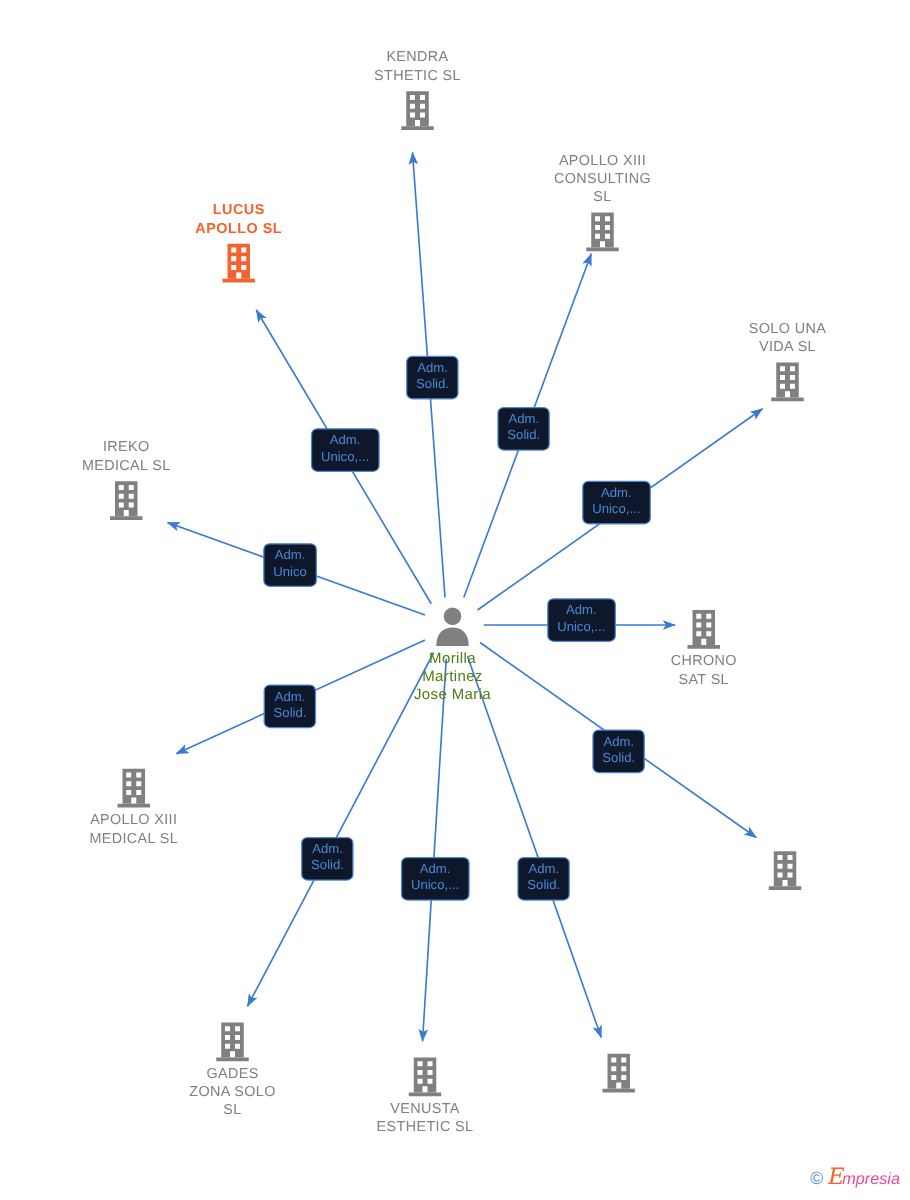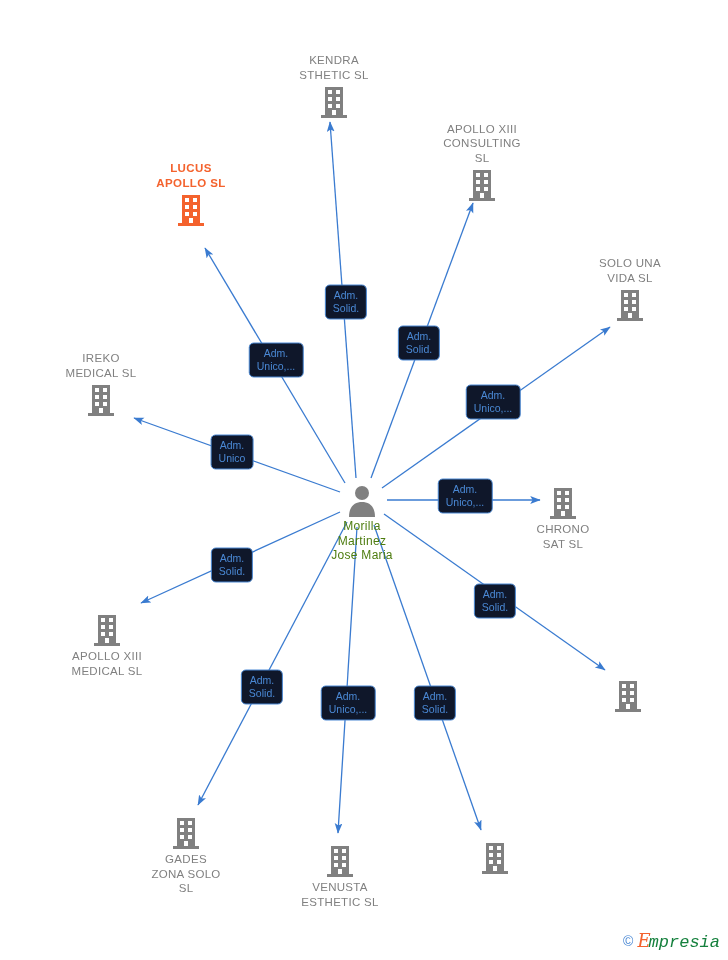--- a/index.html
+++ b/index.html
@@ -74,21 +74,21 @@
     position: absolute;
     right: 8px;
     bottom: 8px;
     display: flex;
     align-items: center;
     gap: 4px;
     font-size: 15px;
   }
   .wm-c { color: #4a88d4; font-size: 14px; }
   .wm-e { color: #f4622d; font-family: "DejaVu Serif", serif; font-style: italic; font-size: 18px; }
-  .wm-rest { color: #15803d; font-family: Liberation Mono, monospace; font-style: italic; font-size: 17px; margin-left: -2px;}
+  .wm-rest { color: #ec4899; font-family: Liberation Sans, sans-serif; font-style: italic; font-size: 13px; margin-left: -2px;}
 </style>
 </head>
 <body>
 
 <div id="canvas">
 
   <svg id="edges" viewBox="0 0 728 960">
     <defs>
       <marker id="arrow" markerWidth="9" markerHeight="9" refX="7.5" refY="3" orient="auto" markerUnits="strokeWidth">
         <path d="M0,0 L8,3 L0,6 L1.8,3 z" fill="#3a7bd0"></path>
@@ -127,21 +127,21 @@
       <div class="edge-label" style="left: 495px; top: 601px;">Adm.
 Solid.</div>
       <div class="edge-label" style="left: 262px; top: 687px;">Adm.
 Solid.</div>
       <div class="edge-label" style="left: 348px; top: 703px;">Adm.
 Unico,...</div>
       <div class="edge-label" style="left: 435px; top: 703px;">Adm.
 Solid.</div>
     </div>
   <div id="nodes">
-      <div class="node" style="top: 53px; left: 334px;">
+      <div class="node" style="top: 39px; left: 334px;">
         <div class="node-label">KENDRA
 STHETIC  SL</div>
         <div class="icon-wrap below">
           <svg width="30" height="34" viewBox="0 0 30 34">
             <rect x="6" y="2" width="18" height="28" fill="#808080"></rect>
             <rect x="9" y="5" width="4" height="4" fill="#fff"></rect>
             <rect x="17" y="5" width="4" height="4" fill="#fff"></rect>
             <rect x="9" y="12" width="4" height="4" fill="#fff"></rect>
             <rect x="17" y="12" width="4" height="4" fill="#fff"></rect>
             <rect x="9" y="19" width="4" height="4" fill="#fff"></rect>

